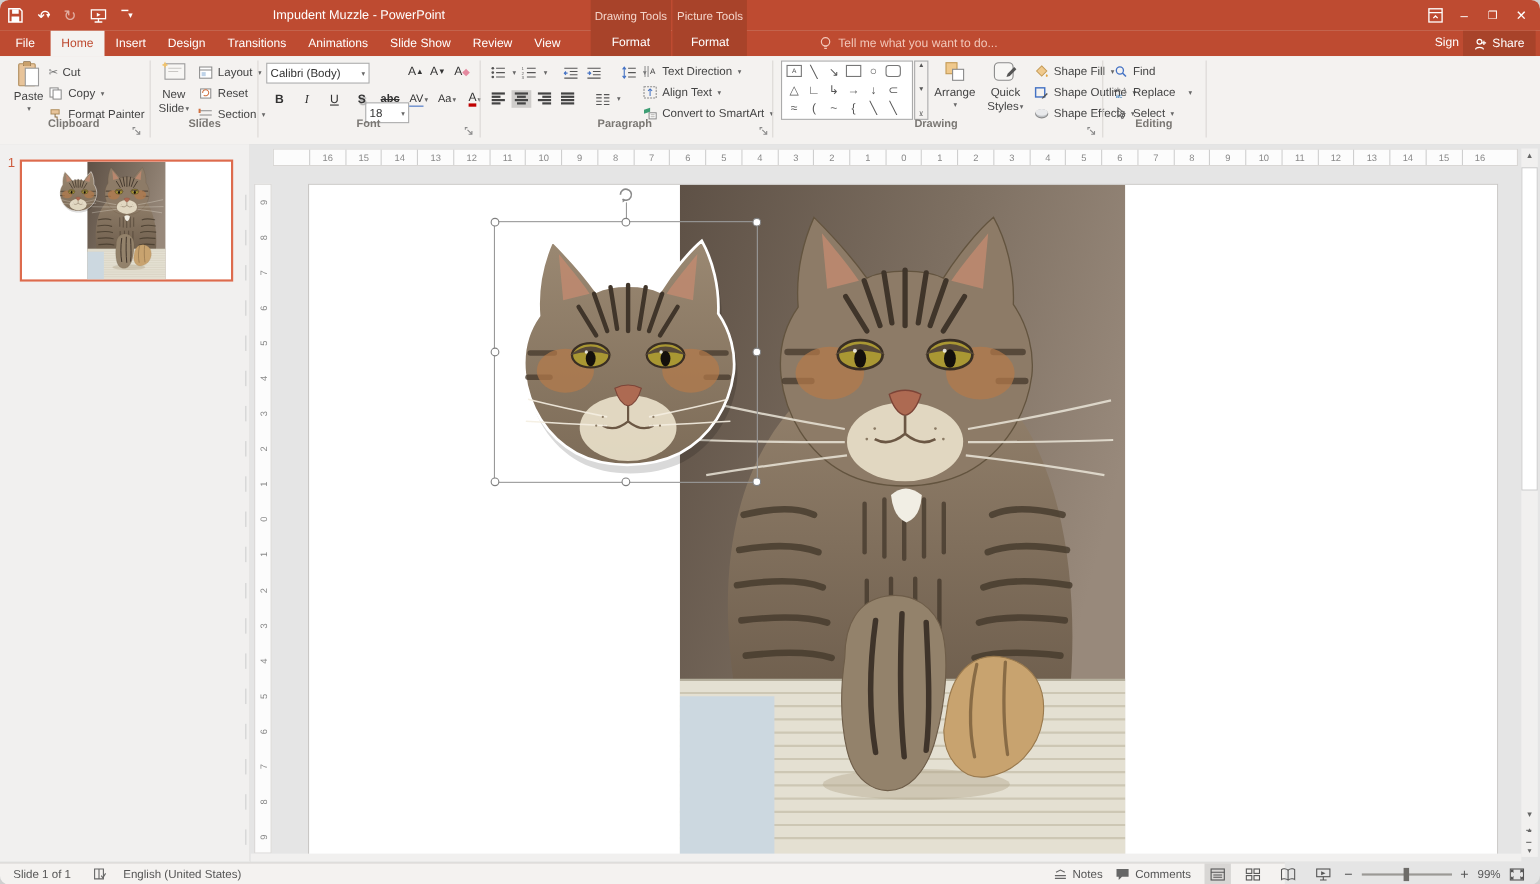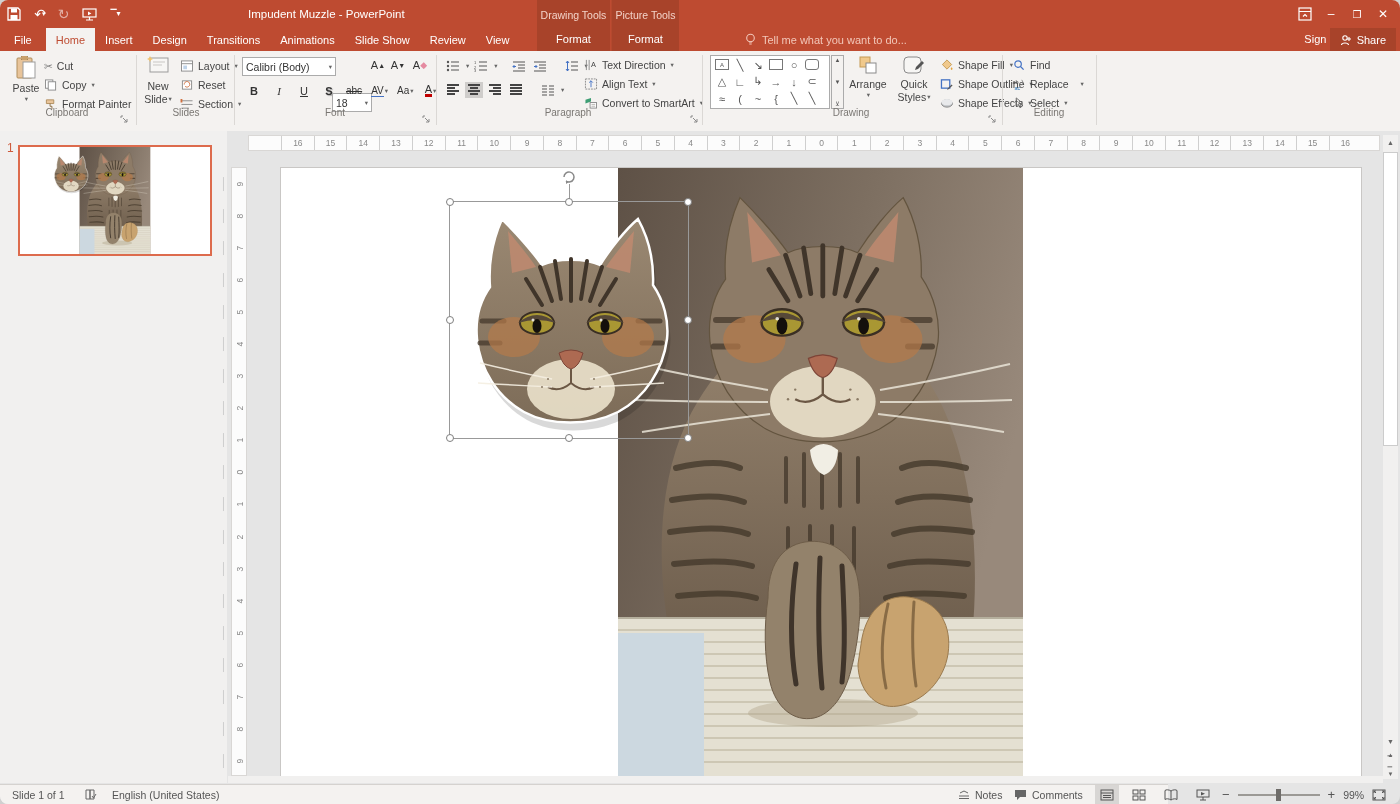--- a/index.html
+++ b/index.html
@@ -19,21 +19,21 @@
   .tab.active{background:#F4F2F0;color:#BE4B31;}
   .tab.file{background:#BE4B31;color:#fff;padding:0 14px;}
   .ctxgrp{position:absolute;top:0;height:51px;background:#A8432A;text-align:center;}
   .ctxgrp .tool{height:28px;line-height:30px;font-size:10.5px;color:#F3D3C8;}
   .ctxgrp .ftab{height:23px;line-height:22px;font-size:11px;color:#fff;}
   .tellme{position:absolute;left:745px;top:0;height:23px;display:flex;align-items:center;gap:6px;color:#F2C7B9;font-size:11px;}
   .signin{position:absolute;right:62px;top:0;height:23px;line-height:23px;color:#fff;font-size:11px;}
   .sharebtn{position:absolute;right:4px;top:0;height:23px;display:flex;align-items:center;gap:5px;background:#A8432A;color:#fff;font-size:11px;padding:0 10px;}
   
   .ribbon{position:absolute;left:0;top:51px;width:1400px;height:80px;background:#F4F2F0;border-bottom:1px solid #D5D2CF;}
-  .grp-label{position:absolute;top:56px;height:14px;font-size:10px;color:#7A7773;text-align:center;}
+  .grp-label{position:absolute;top:56px;height:14px;font-size:10px;color:#7A7773;text-align:center;font-weight:bold;}
   .launcher{position:absolute;top:64px;width:10px;height:10px;}
   .launcher svg{display:block;}
   .gsep{position:absolute;top:4px;height:70px;width:1px;background:#DBD8D5;}
   .bigbtn{position:absolute;top:4px;display:flex;flex-direction:column;align-items:center;font-size:10.5px;color:#444;width:40px;gap:1px;}
   .smallrow{position:absolute;display:flex;align-items:center;gap:4px;font-size:10.5px;color:#444;white-space:nowrap;height:17px;}
   .combo{display:flex;align-items:center;justify-content:space-between;background:#fff;border:1px solid #ABABAB;height:17px;font-size:10.5px;padding:0 3px;color:#333;}
   .fbtn{display:flex;align-items:center;justify-content:center;height:16px;min-width:16px;font-size:11px;color:#333;}
   .dd{font-size:6.5px;color:#666;margin-left:1px;}
   .alignbtn{width:18px;height:16px;display:flex;align-items:center;justify-content:center;}
   .alignbtn.on{background:#CFCDCB;}
@@ -248,21 +248,21 @@
         <span class="dd">▾</span>
     </div>
     <div class="fbtn" style="position:absolute;left:370px;top:6px;">A<span style="font-size:7px;vertical-align:top;">▲</span></div>
     <div class="fbtn" style="position:absolute;left:390px;top:6px;">A<span style="font-size:7px;vertical-align:top;">▼</span></div>
     <div class="fbtn" style="position:absolute;left:412px;top:6px;">A<span style="color:#E58AA0;font-size:9px;">◆</span></div>
     <div class="smallrow" style="left:246px;top:31px;gap:9px;">
       <span class="fbtn" style="font-weight:bold;">B</span>
       <span class="fbtn" style="font-style:italic;font-family:'Liberation Serif',serif;">I</span>
       <span class="fbtn" style="text-decoration:underline;">U</span>
       <span class="fbtn" style="font-weight:bold;text-shadow:1px 1px 1px #aaa;">S</span>
-      <span class="fbtn" style="text-decoration:line-through;font-size:10px;">abc</span>
+      <span class="fbtn" style="text-decoration:line-through;font-size:10px;font-weight:bold;">abc</span>
       <span class="fbtn" style="font-size:10px;">
           <span style="border-bottom:1px solid #4472C4;">AV</span>
           <span class="dd">▾</span>
         </span>
       <span class="fbtn" style="font-size:10px;">
           <span>Aa</span>
           <span class="dd">▾</span>
         </span>
       <span class="fbtn">
           <span style="border-bottom:3px solid #C00000;line-height:10px;">A</span>

